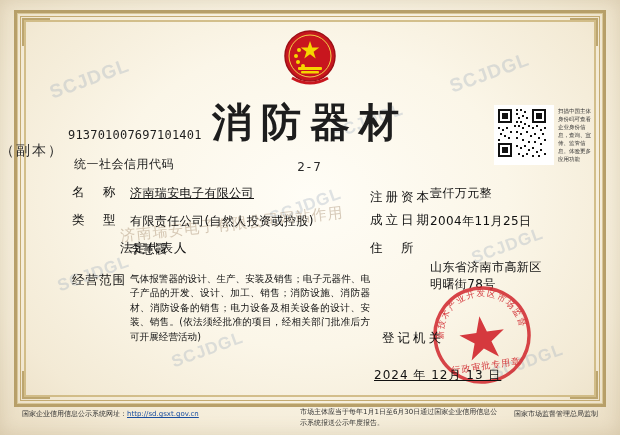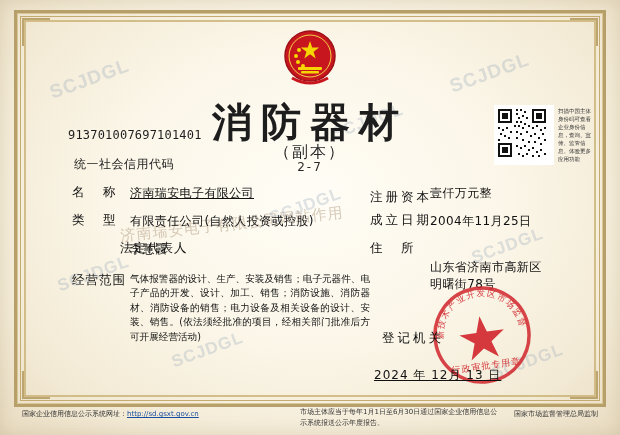--- a/index.html
+++ b/index.html
@@ -63,22 +63,22 @@
     width:72px;height:72px;
   }
 
   
   .title{
     position:absolute;left:0;right:0;top:95px;text-align:center;
     font-size:40px;font-weight:bold;letter-spacing:9px;color:#1d1d1d;
     font-family:"DejaVu Sans",sans-serif;
   }
   .subtitle{
-    position:absolute;left:0;right:0;top:142px;text-align:center;
-    font-size:16px;color:#2a2a2a;letter-spacing:2px;
+    position:absolute;left:0;right:0;top:142px;
+    font-size:14px;color:#2a2a2a;letter-spacing:2px;
   }
   .serial{
     position:absolute;left:0;right:0;top:160px;text-align:center;
     font-size:12px;color:#2a2a2a;letter-spacing:2px;
   }
 
   
   .code-label{
     position:absolute;left:74px;top:108px;font-size:12px;color:#1d1d1d;letter-spacing:.5px;margin-top:48px;
   }

